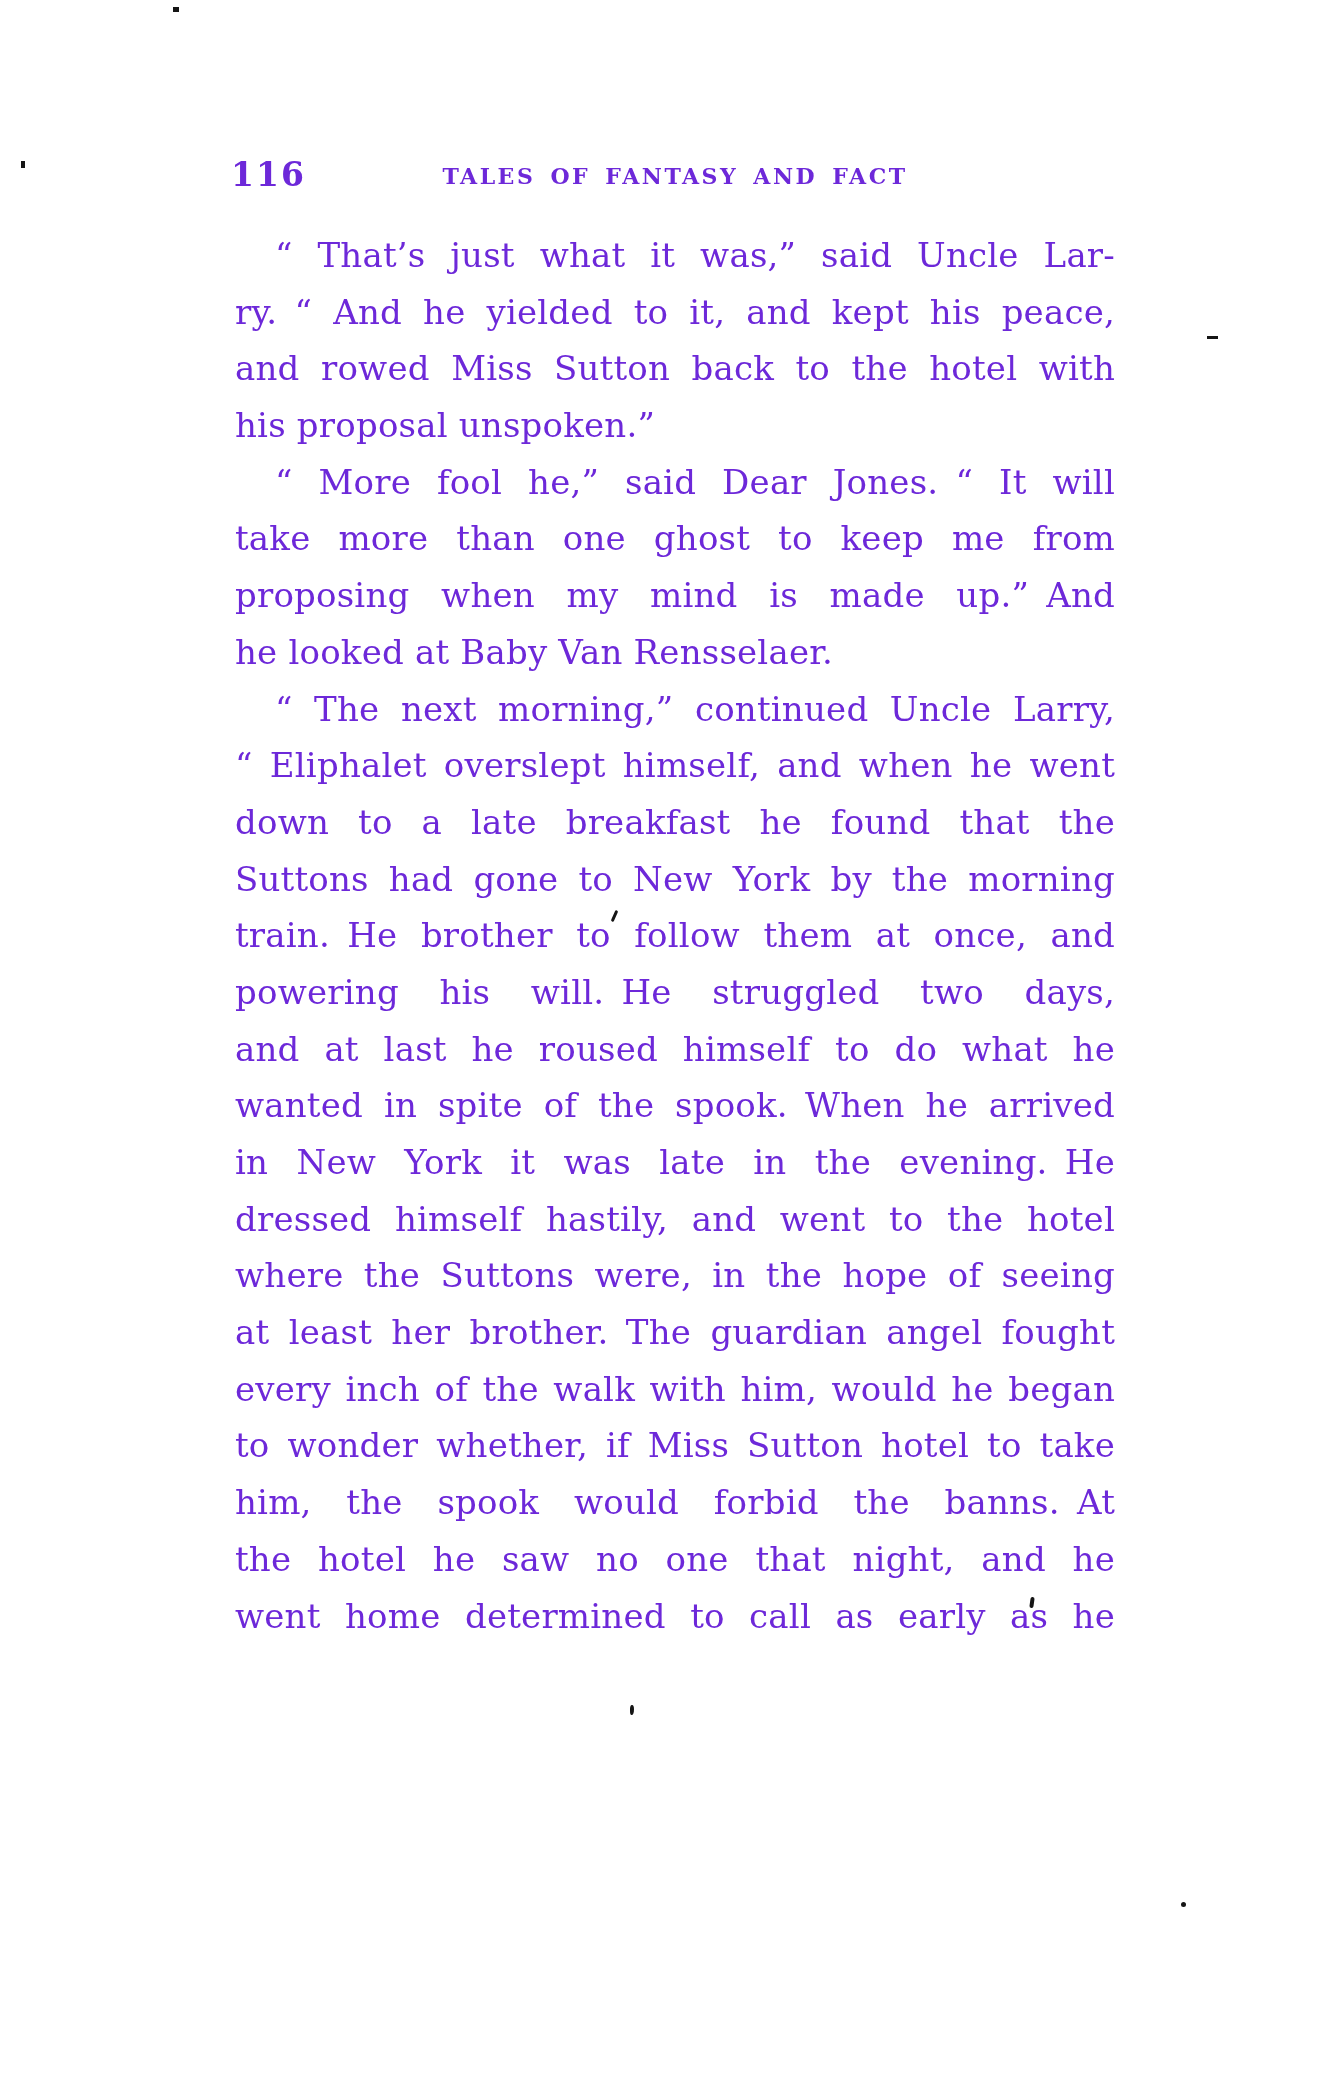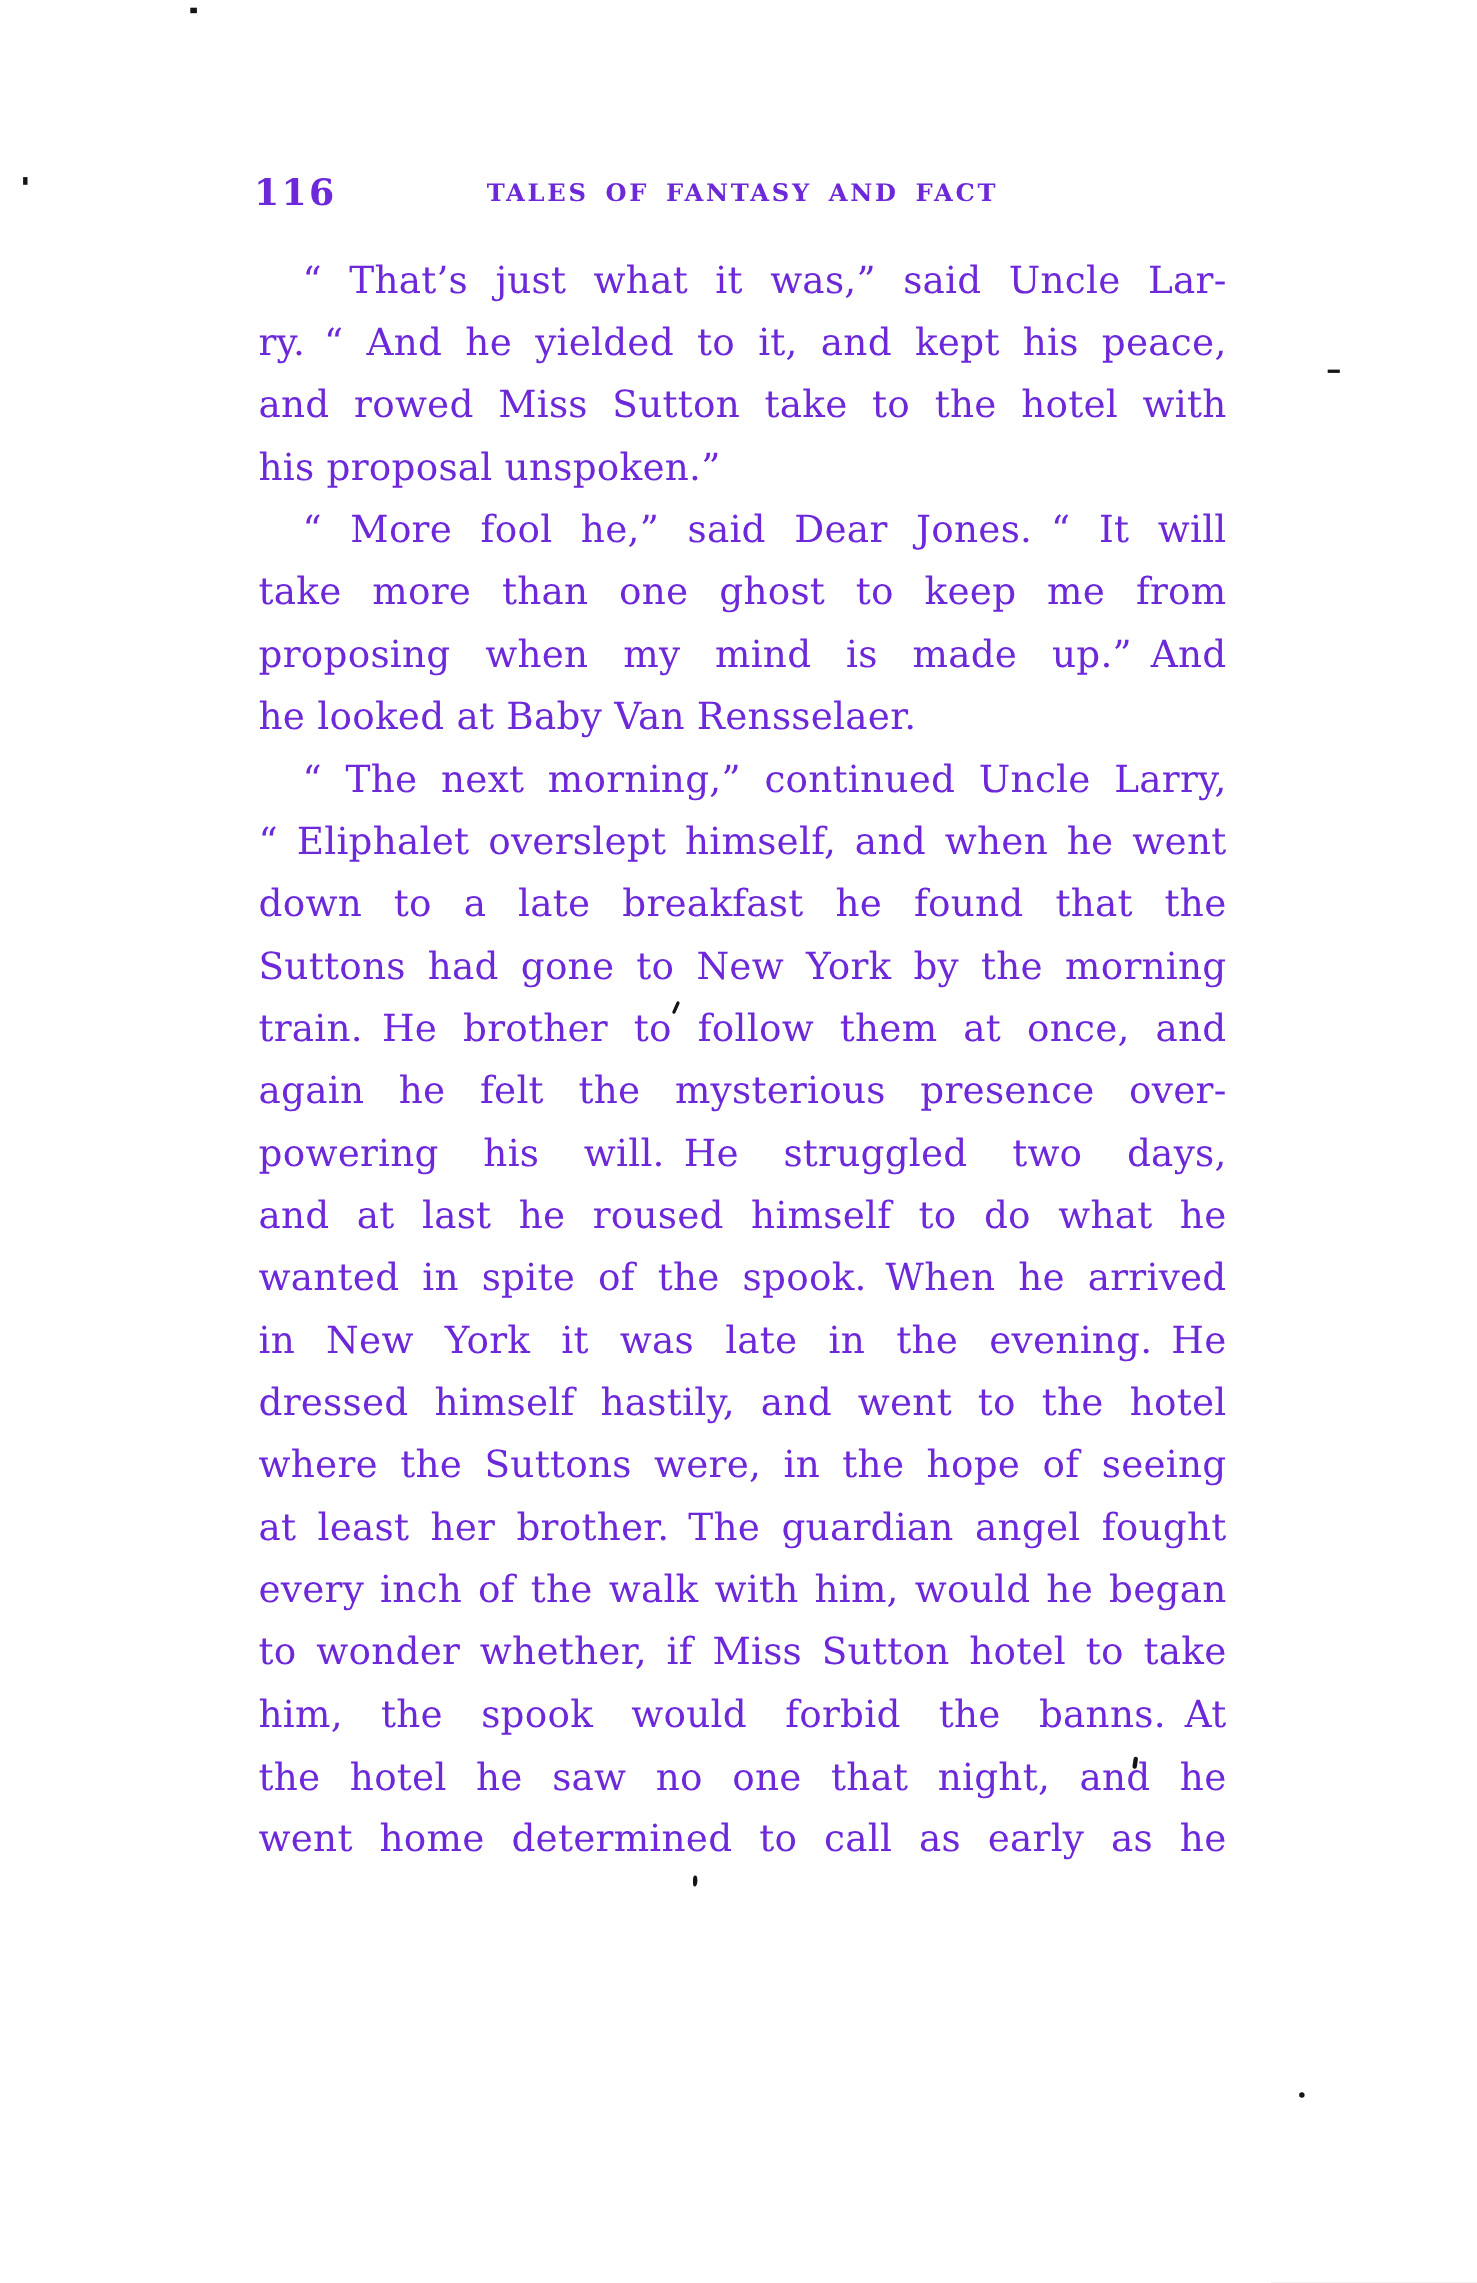--- a/index.html
+++ b/index.html
@@ -89,32 +89,31 @@
 <div class="page">
 
   <header class="running-head">
     <span class="page-number">116</span>
     <span class="running-title">TALES OF FANTASY AND FACT</span>
   </header>
 
   <main class="text-block">
     <div class="line indent">“ That’s just what it was,” said Uncle Lar-</div>
     <div class="line">ry. “ And he yielded to it, and kept his peace,</div>
-    <div class="line">and rowed Miss Sutton take to the hotel with</div>
+    <div class="line">and rowed Miss Sutton back to the hotel with</div>
     <div class="line endpara">his proposal unspoken.”</div>
     <div class="line indent">“ More fool he,” said Dear Jones. “ It will</div>
     <div class="line">take more than one ghost to keep me from</div>
     <div class="line">proposing when my mind is made up.” And</div>
     <div class="line endpara">he looked at Baby Van Rensselaer.</div>
     <div class="line indent">“ The next morning,” continued Uncle Larry,</div>
     <div class="line">“ Eliphalet overslept himself, and when he went</div>
     <div class="line">down to a late breakfast he found that the</div>
     <div class="line">Suttons had gone to New York by the morning</div>
     <div class="line">train. He brother to follow them at once, and</div>
-    <div class="line">again he felt the mysterious presence over-</div>
     <div class="line">powering his will. He struggled two days,</div>
     <div class="line">and at last he roused himself to do what he</div>
     <div class="line">wanted in spite of the spook. When he arrived</div>
     <div class="line">in New York it was late in the evening. He</div>
     <div class="line">dressed himself hastily, and went to the hotel</div>
     <div class="line">where the Suttons were, in the hope of seeing</div>
     <div class="line">at least her brother. The guardian angel fought</div>
     <div class="line">every inch of the walk with him, would he began</div>
     <div class="line">to wonder whether, if Miss Sutton hotel to take</div>
     <div class="line">him, the spook would forbid the banns. At</div>

